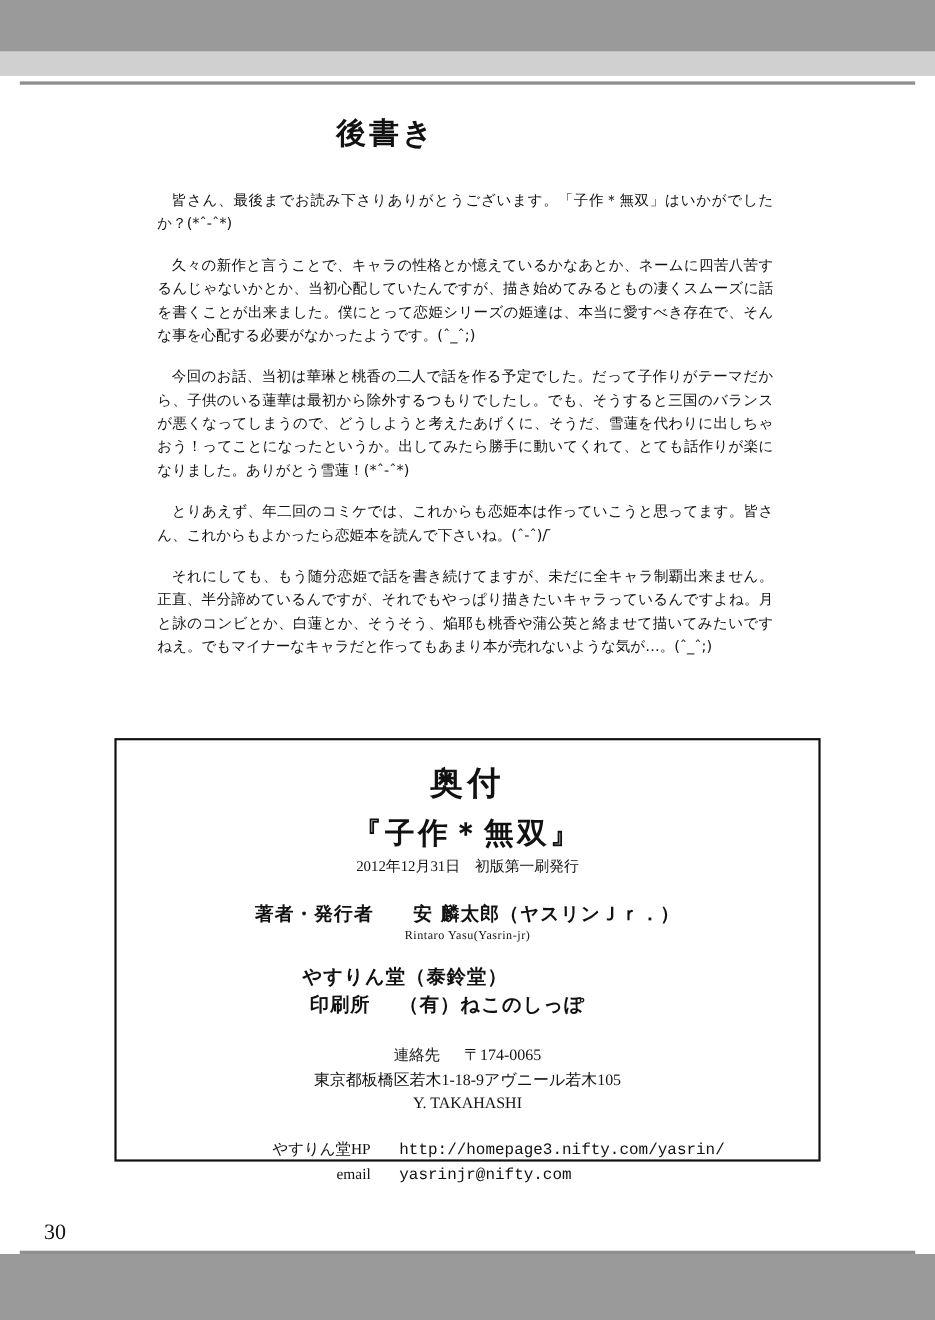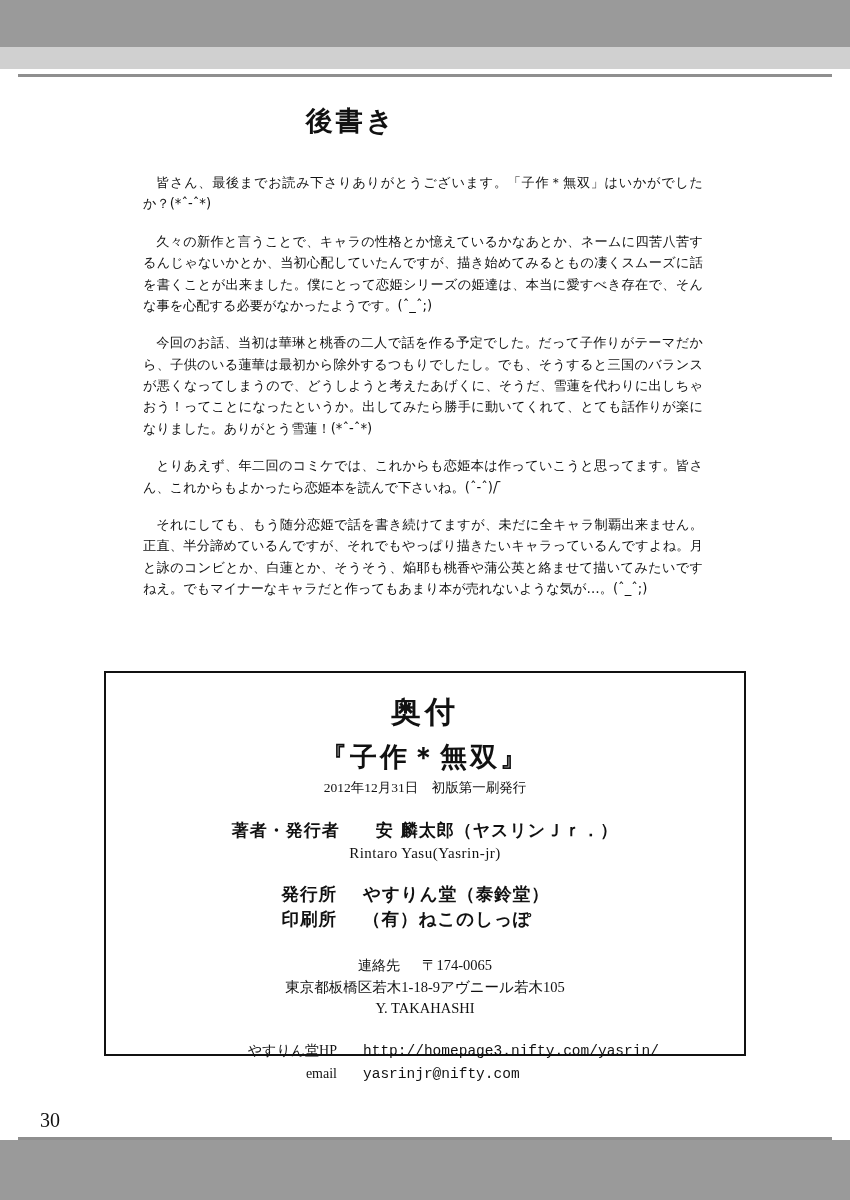--- a/index.html
+++ b/index.html
@@ -129,21 +129,21 @@
   }
   .col-author {
     text-align: center;
     font-weight: bold;
     font-size: 17px;
     margin-top: 22px;
     letter-spacing: 1px;
   }
   .col-author-roman {
     text-align: center;
-    font-size: 15px;
+    font-size: 11px;
     font-family: "Liberation Serif", serif;
     margin-top: 3px;
     letter-spacing: 0.5px;
   }
   .col-publisher-lines {
     margin-top: 20px;
     text-align: center;
     font-weight: bold;
     font-size: 17.5px;
     line-height: 1.45;
@@ -211,21 +211,20 @@
     <div class="col-inner">
       <div class="col-heading">奥付</div>
       <div class="col-booktitle">『子作＊無双』</div>
       <div class="col-date">2012年12月31日　初版第一刷発行</div>
 
       <div class="col-author">著者・発行者　　安 麟太郎（ヤスリンＪｒ．）</div>
       <div class="col-author-roman">Rintaro Yasu(Yasrin-jr)</div>
 
       <div class="col-publisher-lines">
         <div class="row">
-          <span class="lbl-w">発行所</span>
           <span class="val-w">やすりん堂（泰鈴堂）</span>
         </div>
         <div class="row">
           <span class="lbl-w">印刷所</span>
           <span class="val-w">（有）ねこのしっぽ</span>
         </div>
       </div>
 
       <div class="col-contact">
         <div class="center-line">

